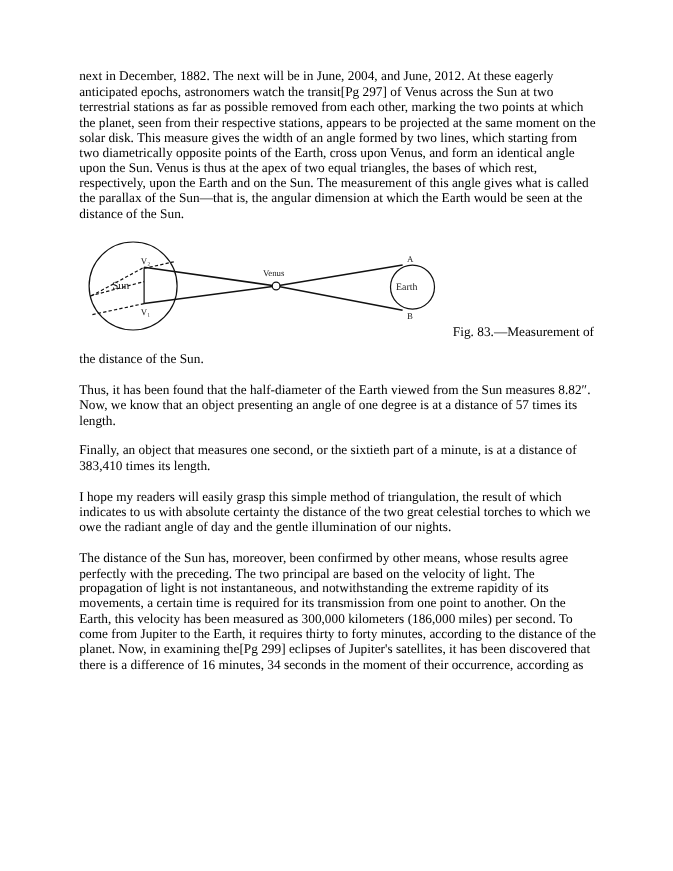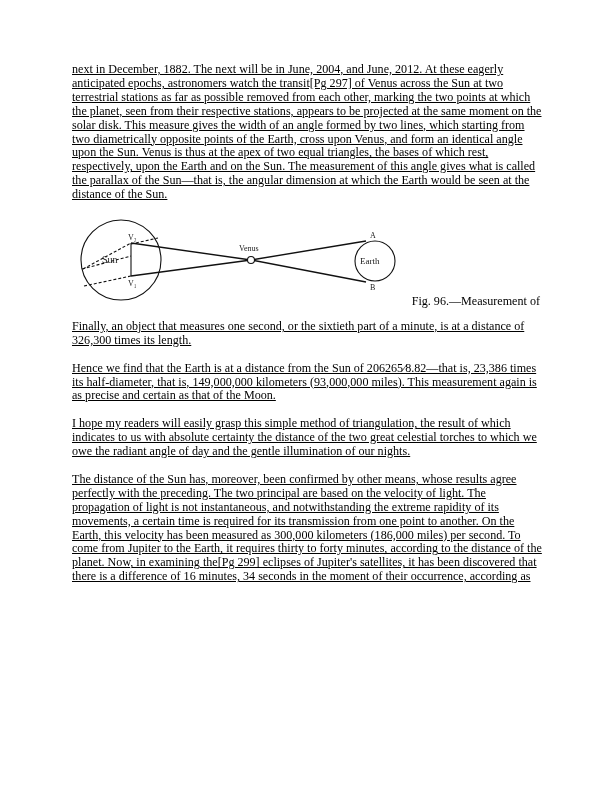--- a/index.html
+++ b/index.html
@@ -1,21 +1,20 @@
 <!DOCTYPE html>
 <html><head>
 <meta charset="utf-8">
 <style>
   html, body { margin: 0; padding: 0; background: #ffffff; }
   body { width: 612px; height: 792px; position: relative; overflow: hidden; }
   .page {
     position: absolute; left: 72px; top: 63px; width: 472px;
     font-family: "Liberation Serif", serif; font-size: 12.1px; line-height: 13.9px;
     color: #000;
-    text-decoration: underline;
   }
   p { margin: 0 0 13.9px 0; }
   .figure-block { position: relative; height: 104px; margin-top: 13px; }
   .figure-svg { position: absolute; left: 2px; top: 0; }
   .fig-caption { position: absolute; right: 4px; top: 79px; }
   .caption-cont { margin: 0 0 13.9px 0; }
   em { font-style: italic; }
 </style>
 </head>
 <body>
@@ -53,20 +52,21 @@
       <g font-family="'Liberation Serif', serif" fill="#222">
         <text x="28" y="47" font-size="10">Sun</text>
         <text x="54" y="24" font-size="8">V₂</text>
         <text x="54" y="70" font-size="8">V₁</text>
         <text x="165" y="35" font-size="8">Venus</text>
         <text x="286" y="48" font-size="9">Earth</text>
         <text x="296" y="22" font-size="8">A</text>
         <text x="296" y="74" font-size="8">B</text>
       </g>
     </svg>
-    <span class="fig-caption">Fig. 96.—Measurement of</span>
+    <span class="fig-caption">Fig. 83.—Measurement of</span>
   </div>
+  <p class="caption-cont">the distance of the Sun.</p>
 
-  <p>Finally, an object that measures one second, or the sixtieth part of a minute, is at a distance of 326,300 times its length.</p>
-  <p>Hence we find that the Earth is at a distance from the Sun of 206265⁄8.82—that is, 23,386 times its half-diameter, that is, 149,000,000 kilometers (93,000,000 miles). This measurement again is as precise and certain as that of the Moon.</p>
+  <p>Thus, it has been found that the half-diameter of the Earth viewed from the Sun measures 8.82″. Now, we know that an object presenting an angle of one degree is at a distance of 57 times its length.</p>
+  <p>Finally, an object that measures one second, or the sixtieth part of a minute, is at a distance of 383,410 times its length.</p>
   <p>I hope my readers will easily grasp this simple method of triangulation, the result of which indicates to us with absolute certainty the distance of the two great celestial torches to which we owe the radiant angle of day and the gentle illumination of our nights.</p>
   <p>The distance of the Sun has, moreover, been confirmed by other means, whose results agree perfectly with the preceding. The two principal are based on the velocity of light. The propagation of light is not instantaneous, and notwithstanding the extreme rapidity of its movements, a certain time is required for its transmission from one point to another. On the Earth, this velocity has been measured as 300,000 kilometers (186,000 miles) per second. To come from Jupiter to the Earth, it requires thirty to forty minutes, according to the distance of the planet. Now, in examining the[Pg 299] eclipses of Jupiter's satellites, it has been discovered that there is a difference of 16 minutes, 34 seconds in the moment of their occurrence, according as</p>
 </div>
 
 </body></html>

